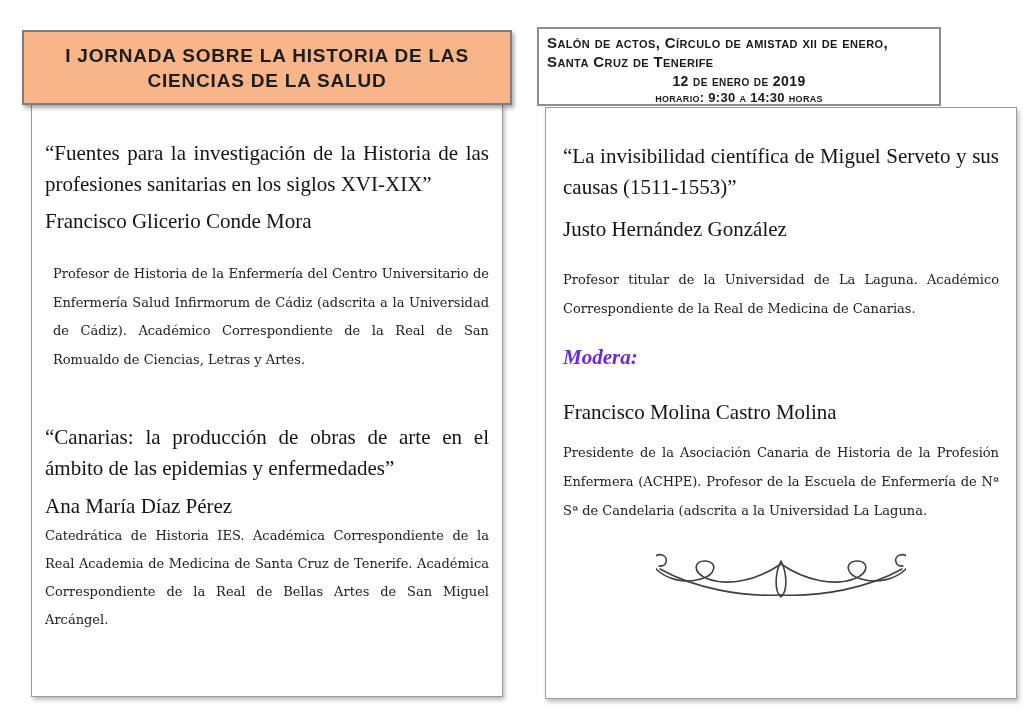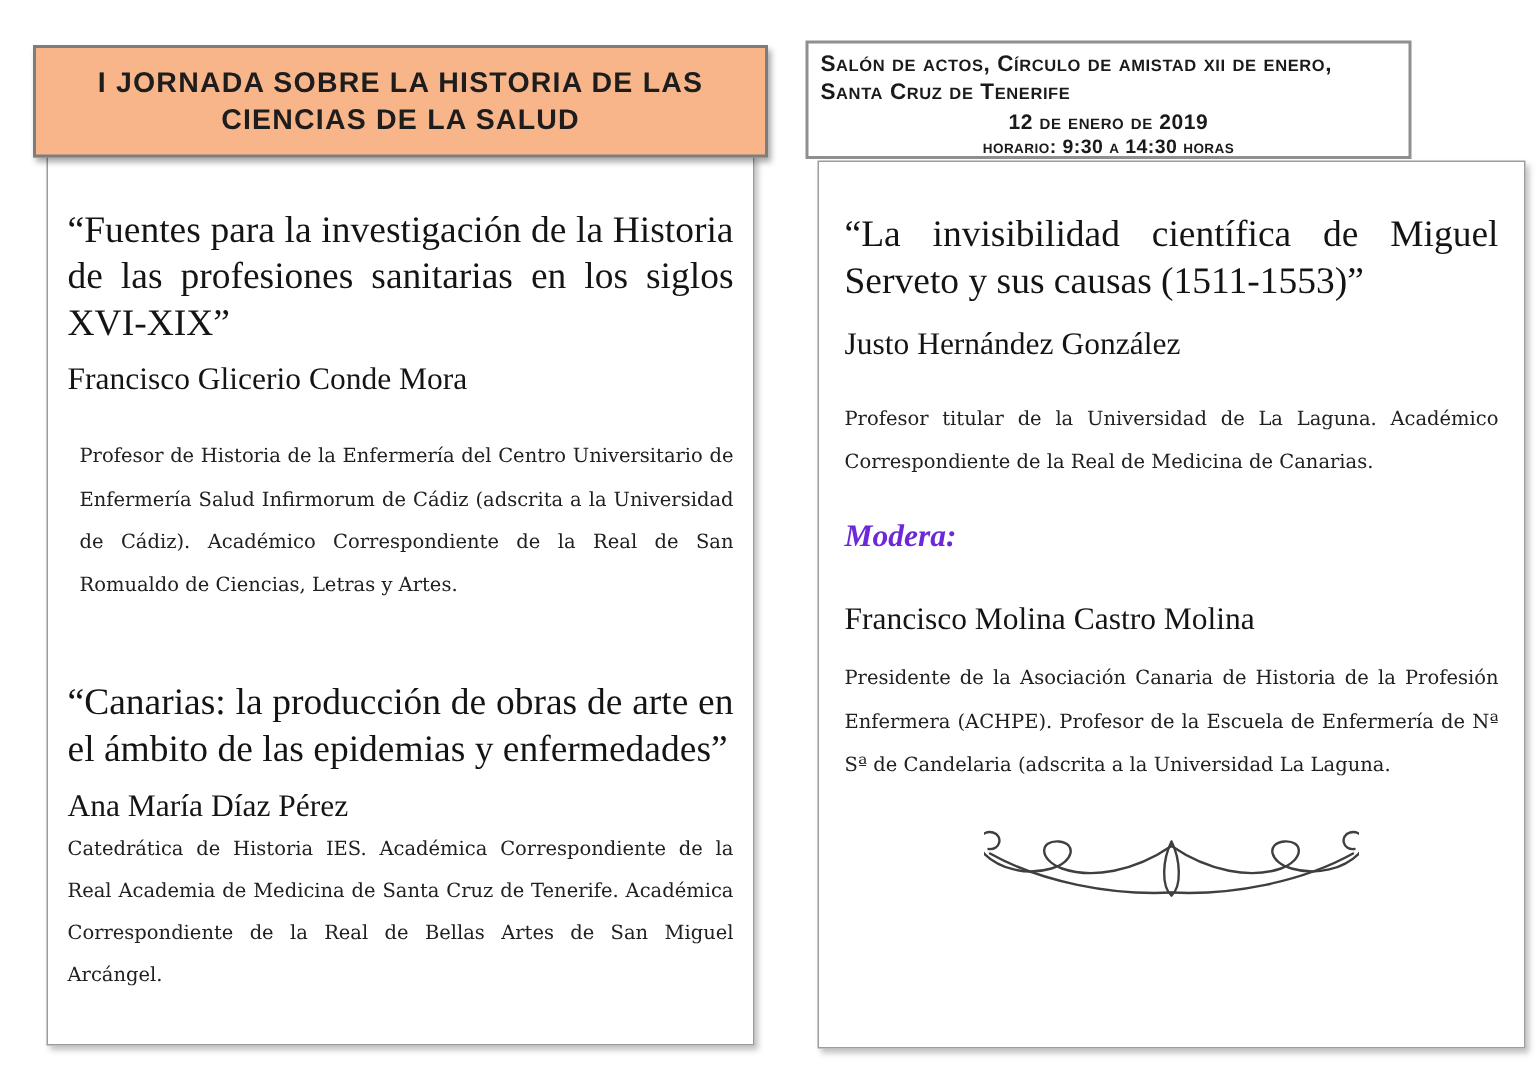--- a/index.html
+++ b/index.html
@@ -34,21 +34,21 @@
   .left-panel{
     position:absolute;left:31px;top:103px;width:472px;height:594px;
     background:#ffffff;
     border:1px solid #9c9c9c;
     box-shadow:2px 3px 4px rgba(0,0,0,0.25);
     box-sizing:border-box;
     padding:0 13px;
     z-index:1;
   }
   .talk-title{
-    font-size:25px;line-height:31px;
+    font-size:21px;line-height:31px;
     text-align:justify;
     color:#141414;
     margin:0;
   }
   .speaker-name{
     font-size:21px;line-height:28px;
     color:#141414;
     margin:0;
   }
   .bio{

